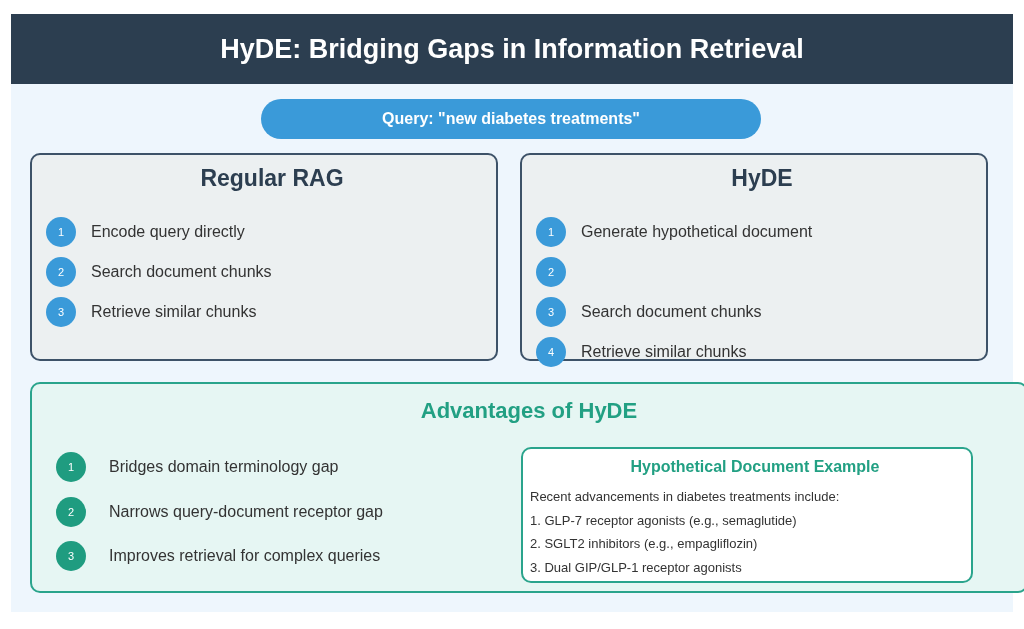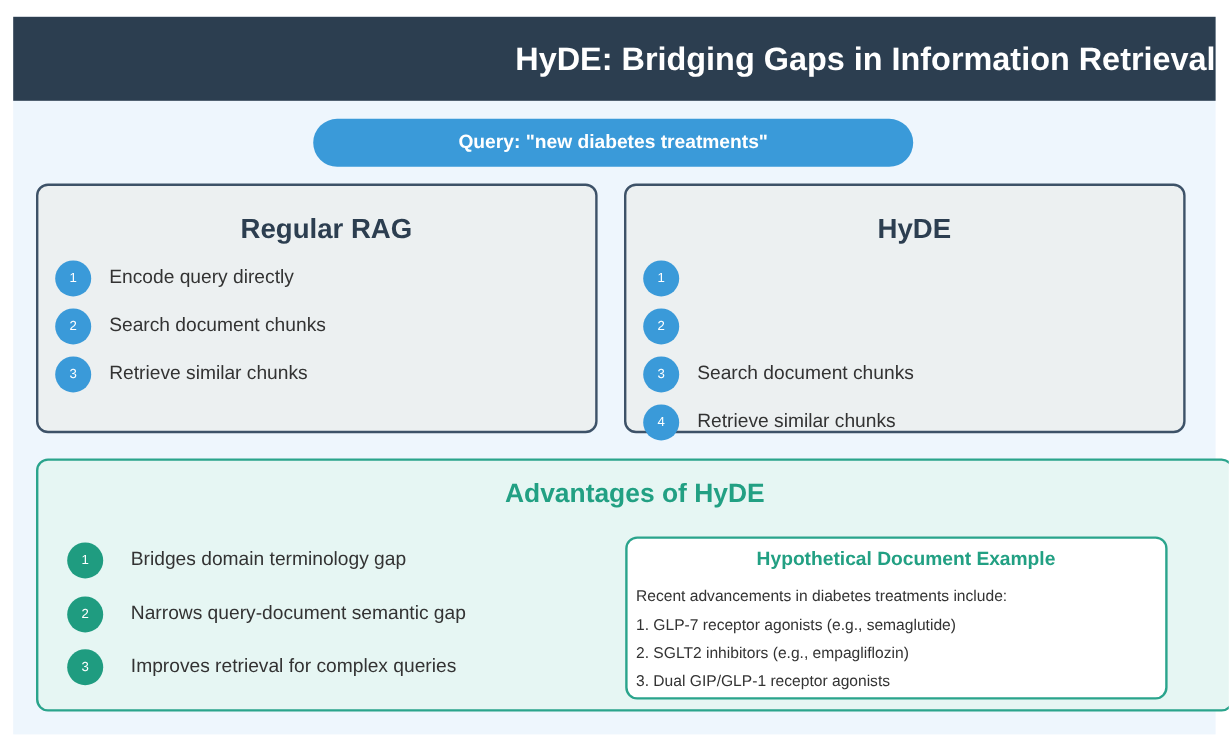--- a/index.html
+++ b/index.html
@@ -1,24 +1,24 @@
 <!DOCTYPE html>
 <html><head>
 <meta charset="utf-8">
 <style>
   html,body{margin:0;padding:0;background:#ffffff;}
   body{width:1024px;height:629px;position:relative;font-family:"Liberation Sans",sans-serif;overflow:hidden;}
   .frame{position:absolute;left:11px;top:14px;width:1002px;height:598px;background:#eef6fd;}
-  .header{position:absolute;left:0;top:0;width:1002px;height:70px;background:#2c3e50;display:flex;align-items:center;justify-content:flex-end;}
+  .header{position:absolute;left:0;top:0;width:1002px;height:70px;background:#2c3e50;display:flex;align-items:center;justify-content:center;}
   .header h1{margin:0;color:#fff;font-size:27px;font-weight:bold;}
   .query{position:absolute;left:250px;top:85px;width:500px;height:40px;background:#3a9ad9;border-radius:20px;display:flex;align-items:center;justify-content:center;color:#fff;font-weight:bold;font-size:16px;}
   .box{position:absolute;top:139px;width:468px;height:208px;background:#ecf0f1;border:2px solid #3d5268;border-radius:10px;box-sizing:border-box;}
   .box.left{left:19px;}
   .box.right{left:509px;}
-  .box h2{margin:12px;position:absolute;top:10px;left:16px;right:0;text-align:center;font-size:23px;color:#2c3e50;font-weight:bold;}
+  .box h2{margin:0;position:absolute;top:10px;left:16px;right:0;text-align:center;font-size:23px;color:#2c3e50;font-weight:bold;}
   .steps{position:absolute;left:14px;top:57px;}
   .step{display:flex;align-items:center;height:40px;}
   .num{width:30px;height:30px;border-radius:50%;background:#3a9ad9;color:#fff;font-size:11px;display:flex;align-items:center;justify-content:center;flex:none;}
   .step .txt{margin-left:15px;font-size:16px;color:#333;}
   .adv{position:absolute;left:19px;top:368px;width:998px;height:211px;background:#e6f6f3;border:2px solid #2aa48c;border-radius:10px;box-sizing:border-box;}
   .adv h2{margin:0;position:absolute;top:14px;left:0;right:0;text-align:center;font-size:22px;color:#22a083;font-weight:bold;}
   .adv .steps{left:24px;top:61px;}
   .adv .step{height:44.5px;}
   .adv .num{background:#1f9c80;}
   .adv .step .txt{font-size:16px;margin-left:23px;}
@@ -53,20 +53,21 @@
         <span class="txt">Retrieve similar chunks</span>
       </div>
     </div>
   </div>
 
   <div class="box right">
     <h2>HyDE</h2>
     <div class="steps">
       <div class="step">
         <span class="num">1</span>
+        <span class="txt">Generate hypothetical document</span>
       </div>
       <div class="step">
         <span class="num">2</span>
       </div>
       <div class="step">
         <span class="num">3</span>
         <span class="txt">Search document chunks</span>
       </div>
       <div class="step">
         <span class="num">4</span>
@@ -77,21 +78,21 @@
 
   <div class="adv">
     <h2>Advantages of HyDE</h2>
     <div class="steps">
       <div class="step">
         <span class="num">1</span>
         <span class="txt">Bridges domain terminology gap</span>
       </div>
       <div class="step">
         <span class="num">2</span>
-        <span class="txt">Narrows query-document semantic gap</span>
+        <span class="txt">Narrows query-document receptor gap</span>
       </div>
       <div class="step">
         <span class="num">3</span>
         <span class="txt">Improves retrieval for complex queries</span>
       </div>
     </div>
 
     <div class="example">
       <h3>Hypothetical Document Example</h3>
       <div class="lines">

